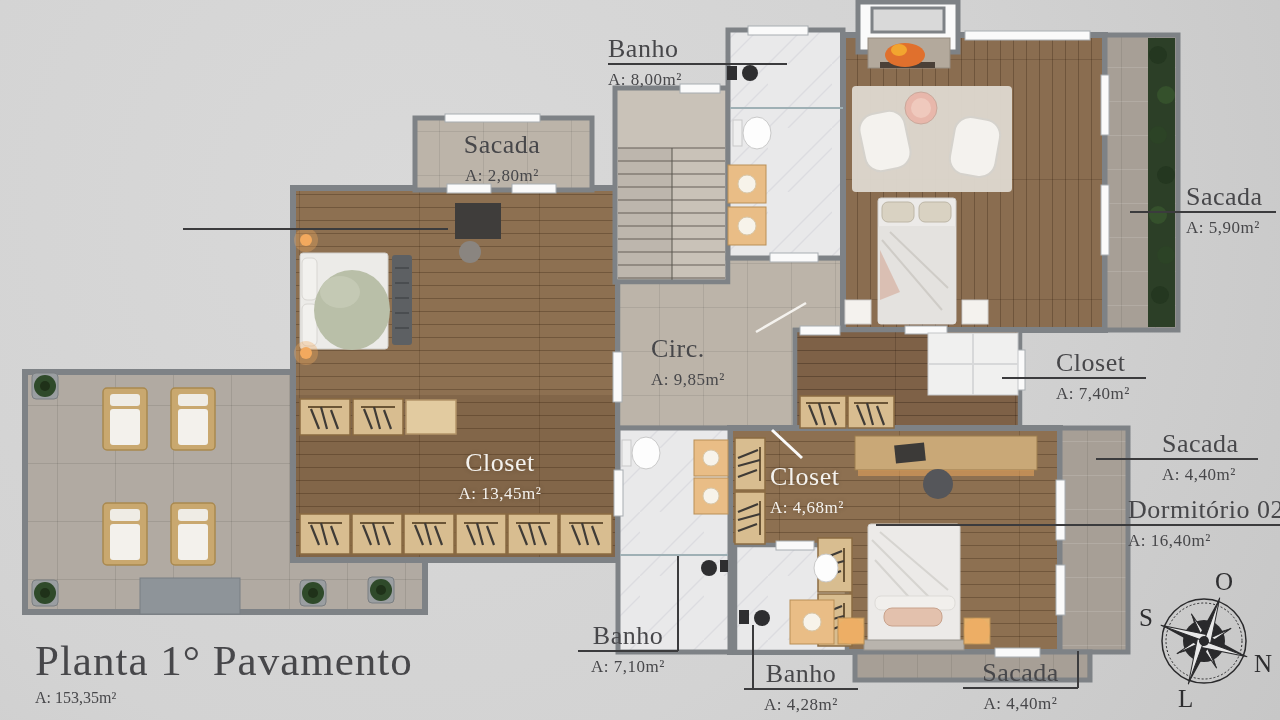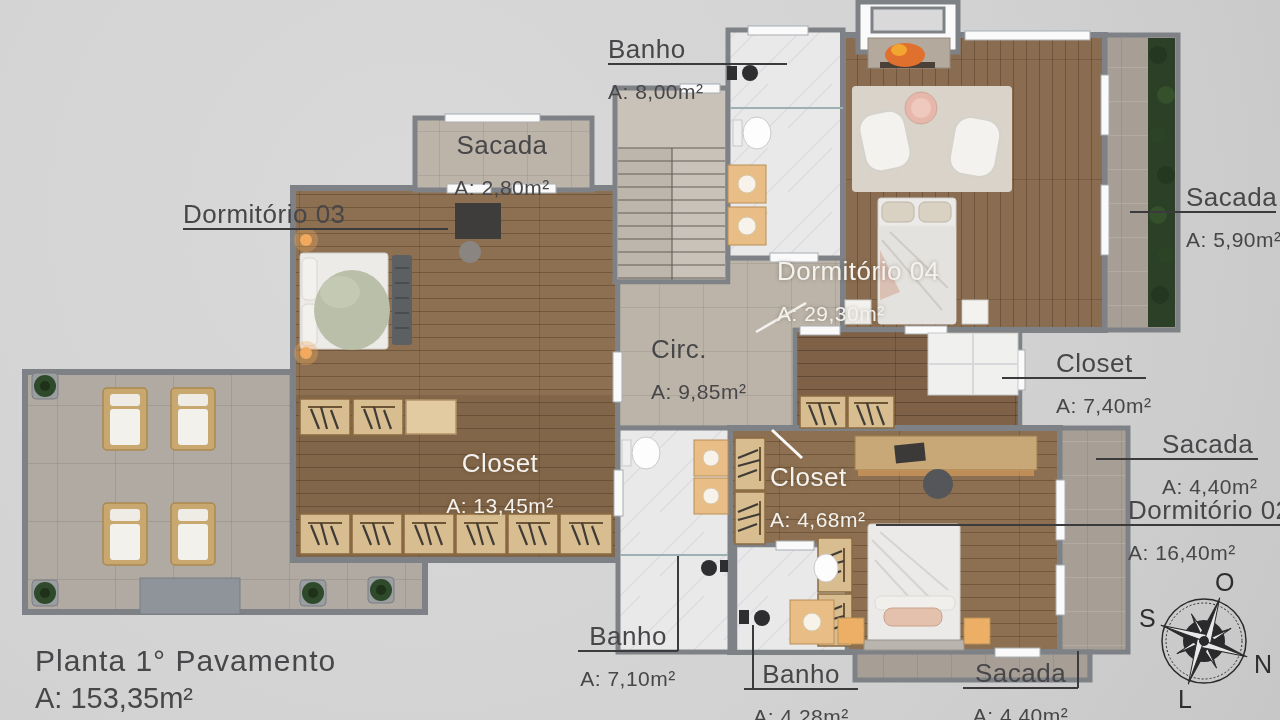--- a/index.html
+++ b/index.html
@@ -1,30 +1,30 @@
 <!DOCTYPE html>
 <html><head>
 <meta charset="utf-8">
 <style>
   html,body{margin:0;padding:0;background:#c9c9c9;}
   .stage{
     position:relative;width:1280px;height:720px;overflow:hidden;
     background:radial-gradient(circle at 32% 30%, #d9d9d9 0%, #d3d3d3 55%, #c7c7c7 100%);
-    font-family:Liberation Sans, sans-serif;
+    font-family:Liberation Serif, serif;
   }
   .stage svg{position:absolute;left:0;top:0;}
   .room-label{position:absolute;color:#47474a;letter-spacing:.5px;}
   .room-label .name{display:block;font-size:26px;line-height:30px;white-space:nowrap;}
-  .room-label .area{display:block;font-size:21px;line-height:24px;margin-top:16px;white-space:nowrap;}
+  .room-label .area{display:block;font-size:17px;line-height:24px;margin-top:4px;white-space:nowrap;}
   .room-label.light{color:#f4f2ee;text-shadow:0 0 4px rgba(60,40,20,.35);}
   .room-label.center{transform:translateX(-50%);text-align:center;}
   .room-label.boxcenter{text-align:center;}
   .plan-title{position:absolute;left:35px;top:641px;color:#47474a;}
-  .plan-title .name{display:block;font-size:30px;line-height:40px;letter-spacing:1px;}
-  .plan-title .area{display:block;font-size:29px;line-height:30px;margin-top:2px;}
+  .plan-title .name{display:block;font-size:43px;line-height:40px;letter-spacing:1px;}
+  .plan-title .area{display:block;font-size:16px;line-height:30px;margin-top:2px;}
   .compass-letter{position:absolute;font-size:25px;color:#2e2e30;}
 </style>
 </head>
 <body>
 
 <div class="stage">
 
 <svg width="1280" height="720" viewBox="0 0 1280 720">
   <defs>
     <pattern id="wood1" width="120" height="13" patternUnits="userSpaceOnUse">
@@ -378,25 +378,20 @@
 
   <div class="room-label" style="left:608px;top:34px">
     <span class="name">Banho</span>
     <span class="area">A: 8,00m²</span>
   </div>
   <div class="room-label center" style="left:502px;top:130px">
     <span class="name">Sacada</span>
     <span class="area">A: 2,80m²</span>
   </div>
   <div class="room-label" style="left:183px;top:199px">
-    <span class="name">Dormitório 03</span>
-  </div>
-  <div class="room-label light" style="left:777px;top:256px">
-    <span class="name">Dormitório 04</span>
-    <span class="area">A: 29,30m²</span>
   </div>
   <div class="room-label" style="left:1186px;top:182px">
     <span class="name">Sacada</span>
     <span class="area">A: 5,90m²</span>
   </div>
   <div class="room-label" style="left:651px;top:334px">
     <span class="name">Circ.</span>
     <span class="area">A: 9,85m²</span>
   </div>
   <div class="room-label" style="left:1056px;top:348px">

